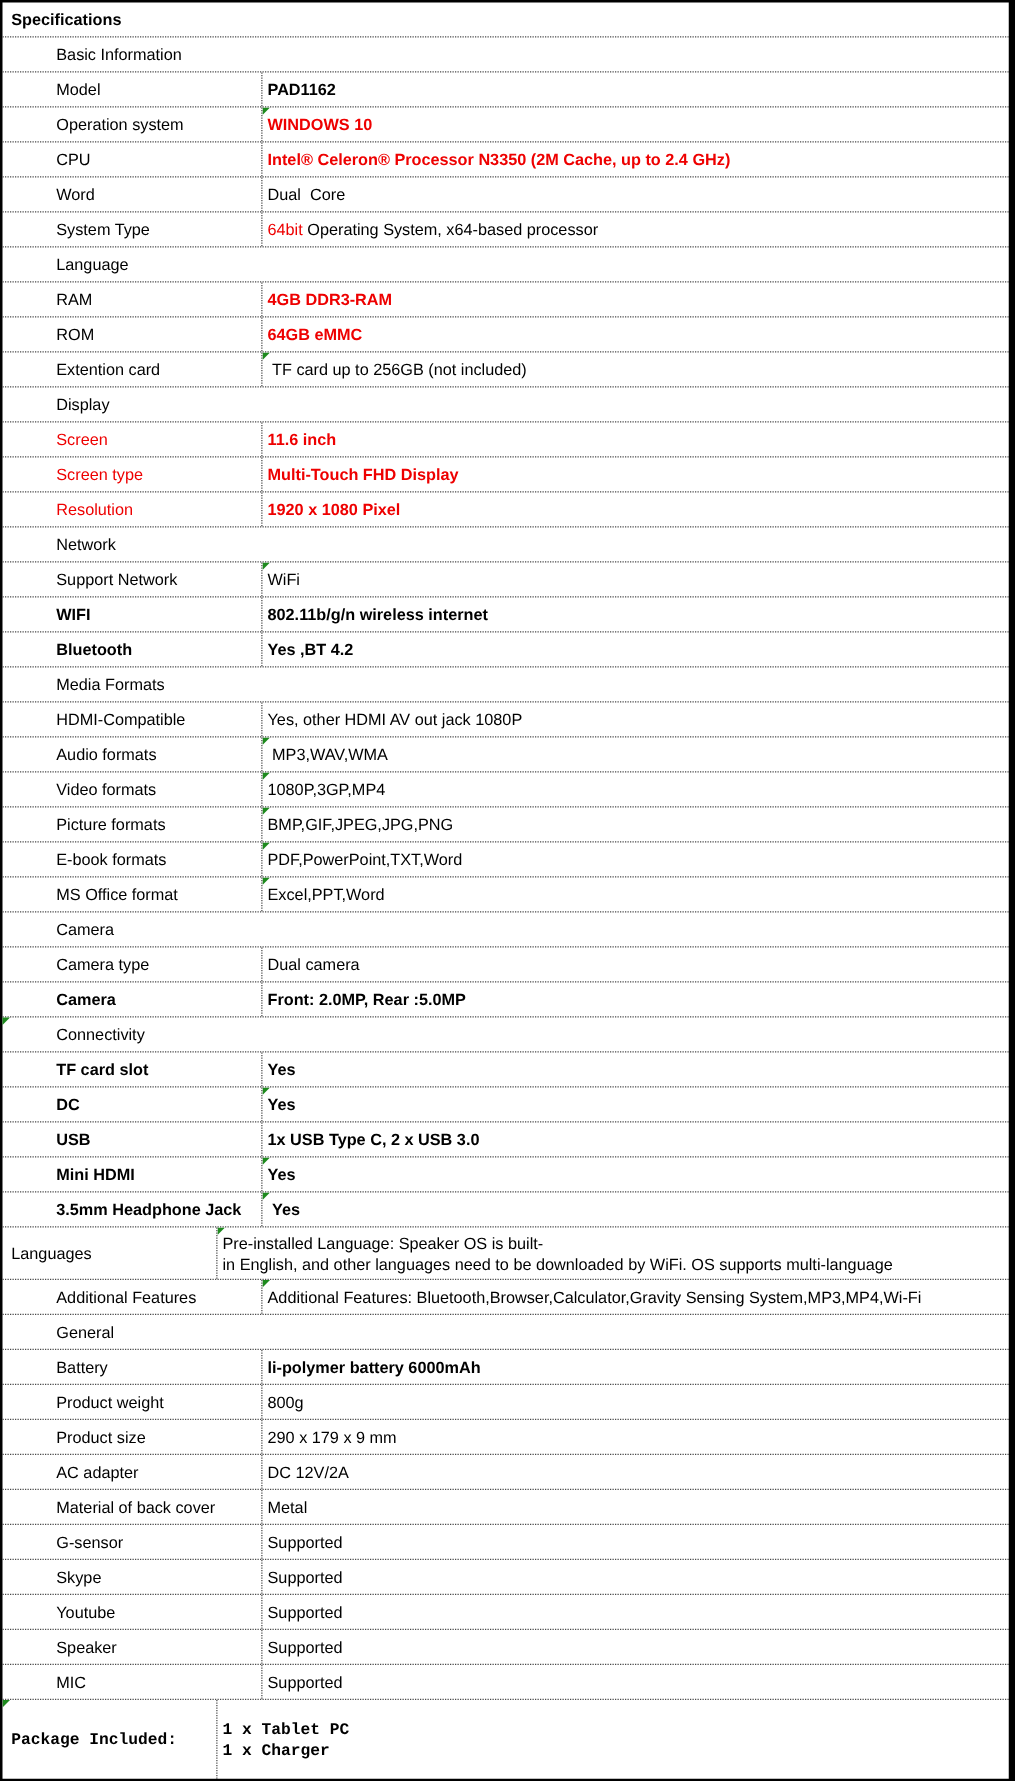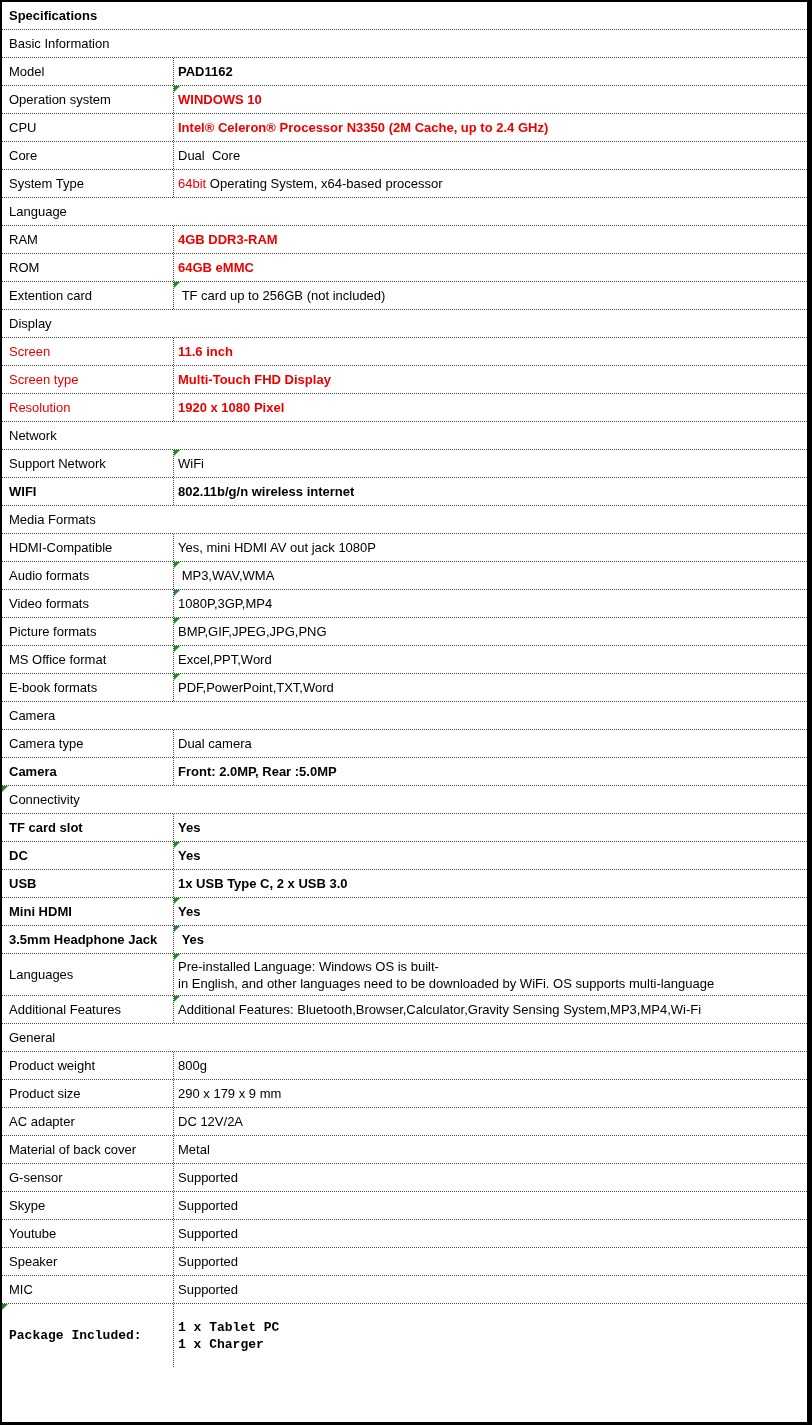--- a/index.html
+++ b/index.html
@@ -21,21 +21,21 @@
     background: #ffffff;
   }
   .row {
     display: flex;
     align-items: stretch;
     border-top: 1px dotted #4a4a4a;
     flex: none;
   }
   .row:first-child { border-top: none; }
   .h27 { height: 27px; }
-  .h28 { height: 28px; }
+  .h28 { height: 28px; padding-left: 36px; }
   .h42 { height: 42px; }
   .h64 { height: 64px; font-family: Liberation Mono, monospace; }
   .cell {
     position: relative;
     display: flex;
     flex-direction: column;
     justify-content: center;
     padding: 0 4px 0 7px;
     white-space: pre-wrap;
     overflow: hidden;
@@ -79,21 +79,21 @@
     </div>
     <div class="row h28 data-row">
       <div class="cell label-cell"><span>Operation system</span></div>
       <div class="cell value-cell"><span class="flag"></span><div><span class="s-red-bold">WINDOWS 10</span></div></div>
     </div>
     <div class="row h28 data-row">
       <div class="cell label-cell"><span>CPU</span></div>
       <div class="cell value-cell"><div><span class="s-red-bold">Intel® Celeron® Processor N3350 (2M Cache, up to 2.4 GHz)</span></div></div>
     </div>
     <div class="row h28 data-row">
-      <div class="cell label-cell"><span>Core</span></div>
+      <div class="cell label-cell"><span>Word</span></div>
       <div class="cell value-cell"><div><span class="">Dual  Core</span></div></div>
     </div>
     <div class="row h28 data-row">
       <div class="cell label-cell"><span>System Type</span></div>
       <div class="cell value-cell"><div><span class="s-red">64bit</span><span class=""> Operating System, x64-based processor</span></div></div>
     </div>
     <div class="row h28 section-row">
       <div class="cell full-cell">Language</div>
     </div>
     <div class="row h28 data-row">
@@ -127,46 +127,50 @@
       <div class="cell full-cell">Network</div>
     </div>
     <div class="row h28 data-row">
       <div class="cell label-cell"><span>Support Network</span></div>
       <div class="cell value-cell"><span class="flag"></span><div><span class="">WiFi</span></div></div>
     </div>
     <div class="row h28 data-row">
       <div class="cell label-cell s-bold"><span>WIFI</span></div>
       <div class="cell value-cell"><div><span class="s-bold">802.11b/g/n wireless internet</span></div></div>
     </div>
+    <div class="row h28 data-row">
+      <div class="cell label-cell s-bold"><span>Bluetooth</span></div>
+      <div class="cell value-cell"><div><span class="s-bold">Yes ,BT 4.2</span></div></div>
+    </div>
     <div class="row h28 section-row">
       <div class="cell full-cell">Media Formats</div>
     </div>
     <div class="row h28 data-row">
       <div class="cell label-cell"><span>HDMI-Compatible</span></div>
-      <div class="cell value-cell"><div><span class="">Yes, mini HDMI AV out jack 1080P</span></div></div>
+      <div class="cell value-cell"><div><span class="">Yes, other HDMI AV out jack 1080P</span></div></div>
     </div>
     <div class="row h28 data-row">
       <div class="cell label-cell"><span>Audio formats</span></div>
       <div class="cell value-cell"><span class="flag"></span><div><span class=""> MP3,WAV,WMA</span></div></div>
     </div>
     <div class="row h28 data-row">
       <div class="cell label-cell"><span>Video formats</span></div>
       <div class="cell value-cell"><span class="flag"></span><div><span class="">1080P,3GP,MP4</span></div></div>
     </div>
     <div class="row h28 data-row">
       <div class="cell label-cell"><span>Picture formats</span></div>
       <div class="cell value-cell"><span class="flag"></span><div><span class="">BMP,GIF,JPEG,JPG,PNG</span></div></div>
     </div>
     <div class="row h28 data-row">
+      <div class="cell label-cell"><span>E-book formats</span></div>
+      <div class="cell value-cell"><span class="flag"></span><div><span class="">PDF,PowerPoint,TXT,Word</span></div></div>
+    </div>
+    <div class="row h28 data-row">
       <div class="cell label-cell"><span>MS Office format</span></div>
       <div class="cell value-cell"><span class="flag"></span><div><span class="">Excel,PPT,Word</span></div></div>
-    </div>
-    <div class="row h28 data-row">
-      <div class="cell label-cell"><span>E-book formats</span></div>
-      <div class="cell value-cell"><span class="flag"></span><div><span class="">PDF,PowerPoint,TXT,Word</span></div></div>
     </div>
     <div class="row h28 section-row">
       <div class="cell full-cell">Camera</div>
     </div>
     <div class="row h28 data-row">
       <div class="cell label-cell"><span>Camera type</span></div>
       <div class="cell value-cell"><div><span class="">Dual camera</span></div></div>
     </div>
     <div class="row h28 data-row">
       <div class="cell label-cell s-bold"><span>Camera</span></div>
@@ -191,29 +195,33 @@
     <div class="row h28 data-row">
       <div class="cell label-cell s-bold"><span>Mini HDMI</span></div>
       <div class="cell value-cell"><span class="flag"></span><div><span class="s-bold">Yes</span></div></div>
     </div>
     <div class="row h28 data-row">
       <div class="cell label-cell s-bold"><span>3.5mm Headphone Jack</span></div>
       <div class="cell value-cell"><span class="flag"></span><div><span class="s-bold"> Yes</span></div></div>
     </div>
     <div class="row h42 data-row">
       <div class="cell label-cell"><span>Languages</span></div>
-      <div class="cell value-cell"><span class="flag"></span><div><span class="">Pre-installed Language: Windows OS is built-
+      <div class="cell value-cell"><span class="flag"></span><div><span class="">Pre-installed Language: Speaker OS is built-
 in English, and other languages need to be downloaded by WiFi. OS supports multi-language</span></div></div>
     </div>
     <div class="row h28 data-row">
       <div class="cell label-cell"><span>Additional Features</span></div>
       <div class="cell value-cell"><span class="flag"></span><div><span class="">Additional Features: Bluetooth,Browser,Calculator,Gravity Sensing System,MP3,MP4,Wi-Fi</span></div></div>
     </div>
     <div class="row h28 section-row">
       <div class="cell full-cell">General</div>
+    </div>
+    <div class="row h28 data-row">
+      <div class="cell label-cell"><span>Battery</span></div>
+      <div class="cell value-cell"><div><span class="s-bold">li-polymer battery 6000mAh</span></div></div>
     </div>
     <div class="row h28 data-row">
       <div class="cell label-cell"><span>Product weight</span></div>
       <div class="cell value-cell"><div><span class="">800g</span></div></div>
     </div>
     <div class="row h28 data-row">
       <div class="cell label-cell"><span>Product size</span></div>
       <div class="cell value-cell"><div><span class="">290 x 179 x 9 mm</span></div></div>
     </div>
     <div class="row h28 data-row">

